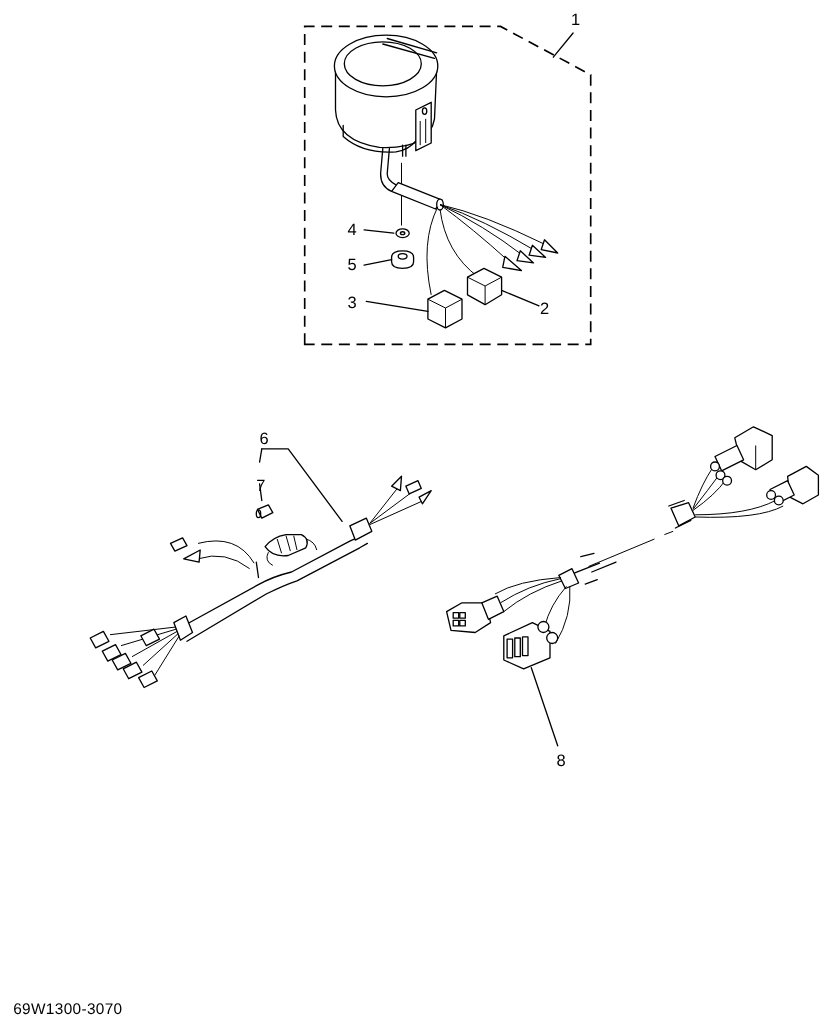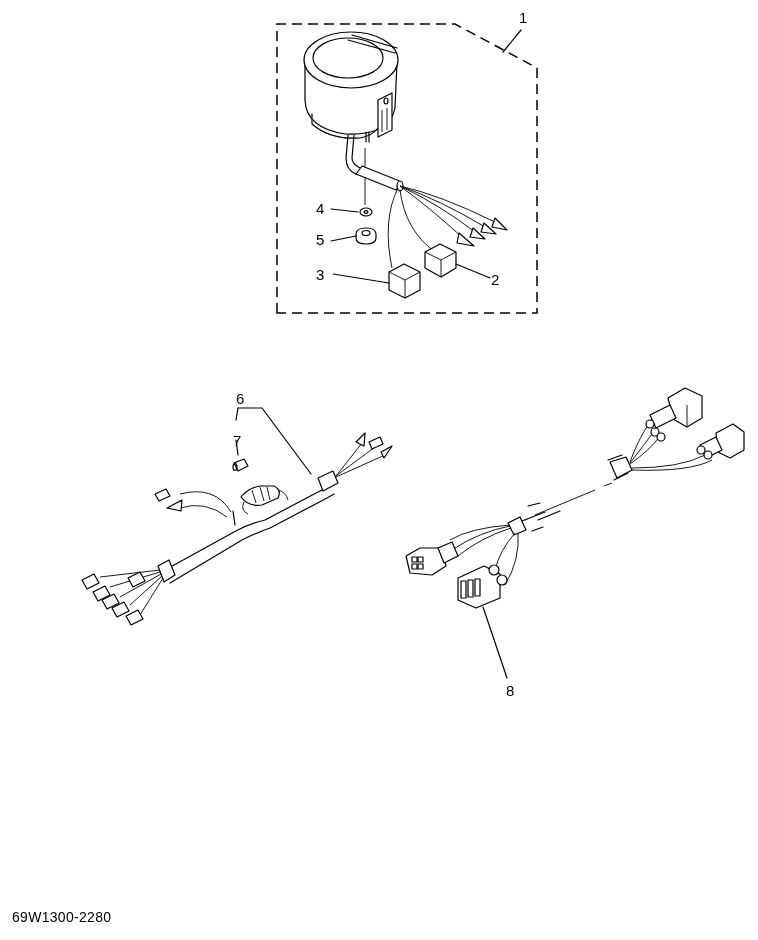--- a/index.html
+++ b/index.html
@@ -167,13 +167,13 @@
     <rect class="ln" x="461" y="581" width="5" height="17"></rect>
     <rect class="ln" x="468" y="580" width="5" height="17"></rect>
     <rect class="ln" x="475" y="579" width="5" height="17"></rect>
     <circle class="fw" cx="494" cy="570" r="5"></circle>
     <circle class="fw" cx="502" cy="580" r="5"></circle>
     <path class="ln" d="M483,607 L507,678"></path>
   </g>
 
 </svg>
 
-<div class="code">69W1300-2280</div>
+<div class="code">69W1300-3070</div>
 
 </body></html>

